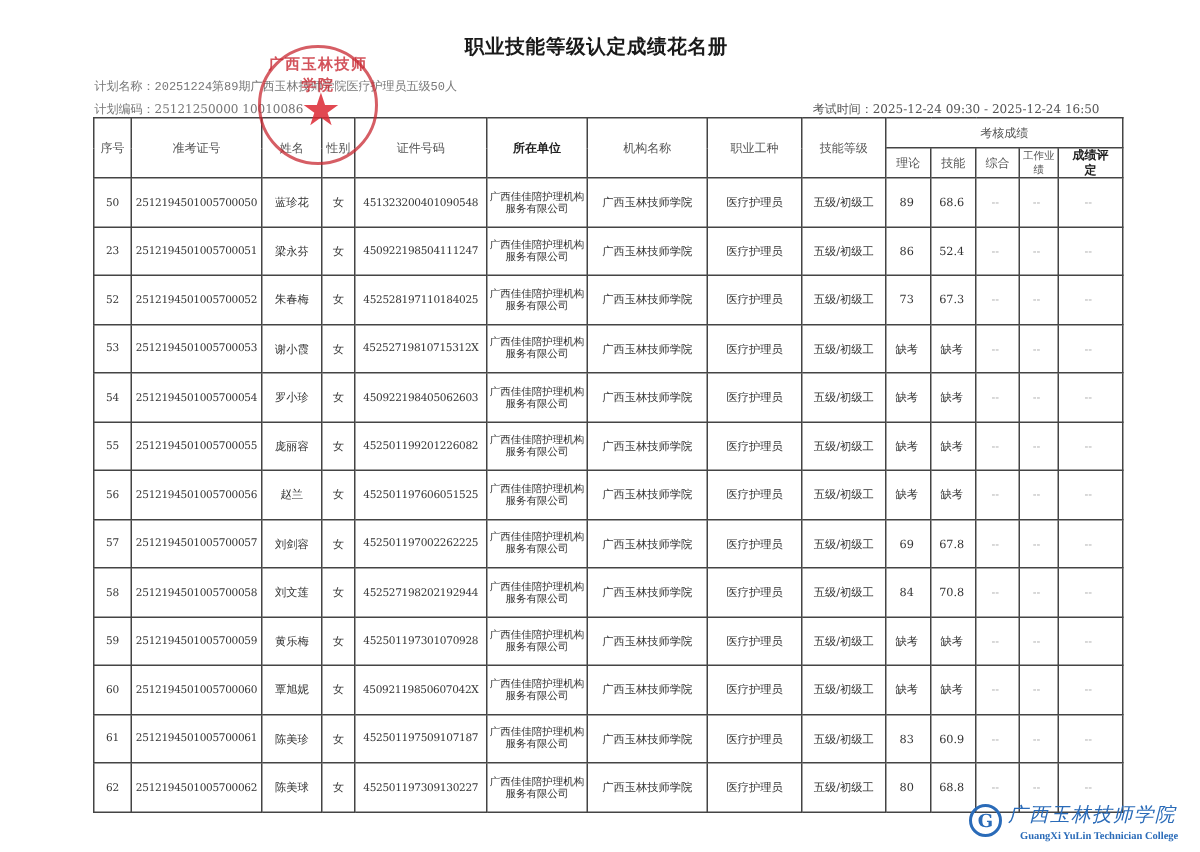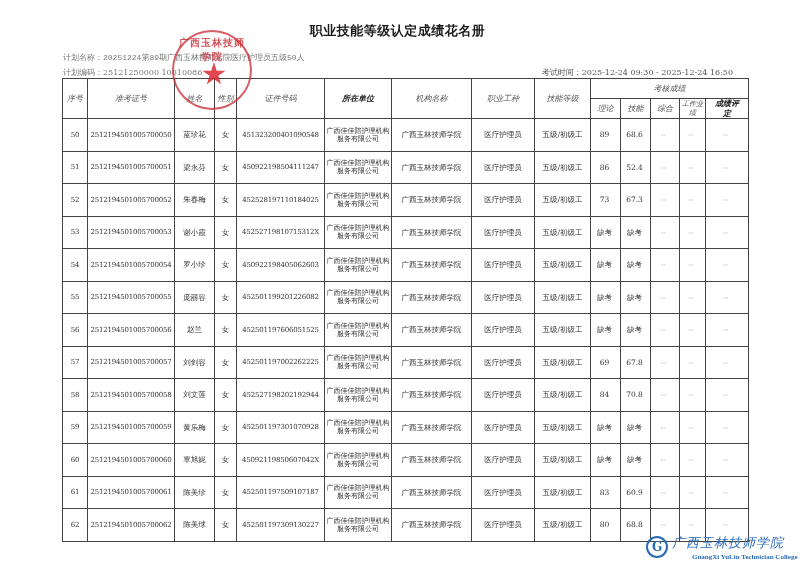--- a/index.html
+++ b/index.html
@@ -17,21 +17,21 @@
 
   table.roster {
     position: absolute; left: 62px; top: 78px; border-collapse: collapse;
     table-layout: fixed; width: 686px;
     font-size: 7.5px; color: #333;
   }
   table.roster td, table.roster th {
     border: 1px solid #444; text-align: center; vertical-align: middle;
     font-weight: normal; line-height: 1.2; overflow: hidden;
   }
-  table.roster thead th { color: #555; font-size: 8px; font-style: italic; }
+  table.roster thead th { color: #555; font-size: 8px; }
   table.roster thead th.bold { font-weight: bold; color: #222; }
   table.roster thead tr.h1 th { height: 20px; }
   table.roster thead tr.h2 th { height: 20px; }
   table.roster tbody td { height: 32.5px; }
   td.num { font-family: "DejaVu Serif", serif; font-size: 7px; letter-spacing: -0.2px; }
   td.unit { font-size: 7px; line-height: 1.25; padding: 0 1px; }
   td.score { text-align: right; padding-right: 2px; }
   td.dash { text-align: right; padding-right: 3px; color: #aaa; }
 
   .stamp {
@@ -54,21 +54,20 @@
     position: absolute; left: 2px; top: 2px; width: 22px; height: 22px; border-radius: 50%;
     border: 2px solid #2a6bb8; color: #2a6bb8; font-size: 12px; line-height: 18px; text-align: center; font-weight: bold;
   }
   .logo-cn {
     position: absolute; left: 28px; top: 0px; font-size: 13px; color: #2a6bb8; font-style: italic; letter-spacing: 1px;
     font-family: "DejaVu Serif", serif; white-space: nowrap;
   }
   .logo-en {
     position: absolute; left: 36px; top: 19px; font-size: 7px; color: #2a6bb8; font-weight: bold; white-space: nowrap;
     font-family: "Liberation Serif", serif;
-    margin-left: 12px;
   }
 </style>
 </head>
 <body>
 
 <div class="title">职业技能等级认定成绩花名册</div>
 <div class="meta meta-plan-name">计划名称：20251224第89期广西玉林技师学院医疗护理员五级50人</div>
 <div class="meta meta-plan-code">计划编码：25121250000 10010086</div>
 <div class="meta-exam-time">考试时间：2025-12-24 09:30 - 2025-12-24 16:50</div>
 
@@ -121,21 +120,21 @@
         <td>广西玉林技师学院</td>
         <td>医疗护理员</td>
         <td>五级/初级工</td>
         <td class="score">89</td>
         <td class="score">68.6</td>
         <td class="dash">--</td>
         <td class="dash">--</td>
         <td class="dash">--</td>
       </tr>
       <tr>
-        <td class="num">51</td>
+        <td class="num">23</td>
         <td class="num">2512194501005700051</td>
         <td>梁永芬</td>
         <td>女</td>
         <td class="num">450922198504111247</td>
         <td class="unit">广西佳佳陪护理机构服务有限公司</td>
         <td>广西玉林技师学院</td>
         <td>医疗护理员</td>
         <td>五级/初级工</td>
         <td class="score">86</td>
         <td class="score">52.4</td>

